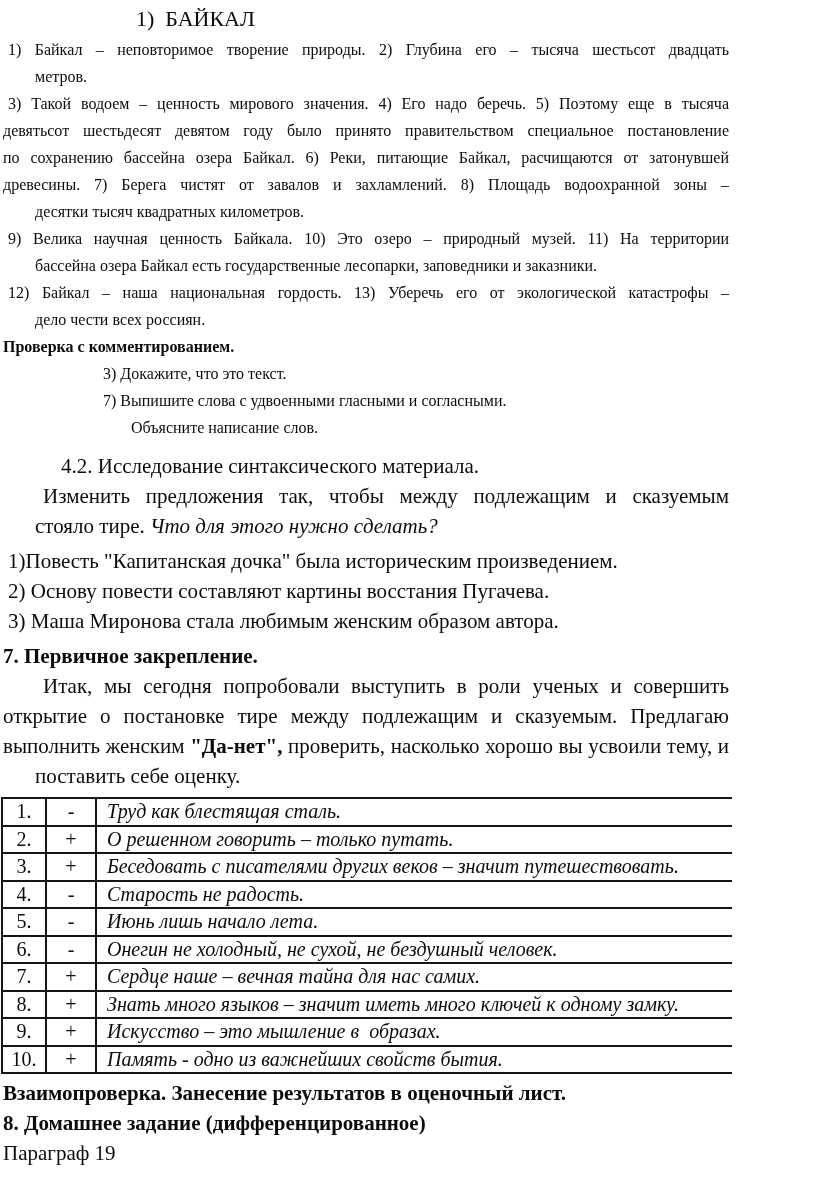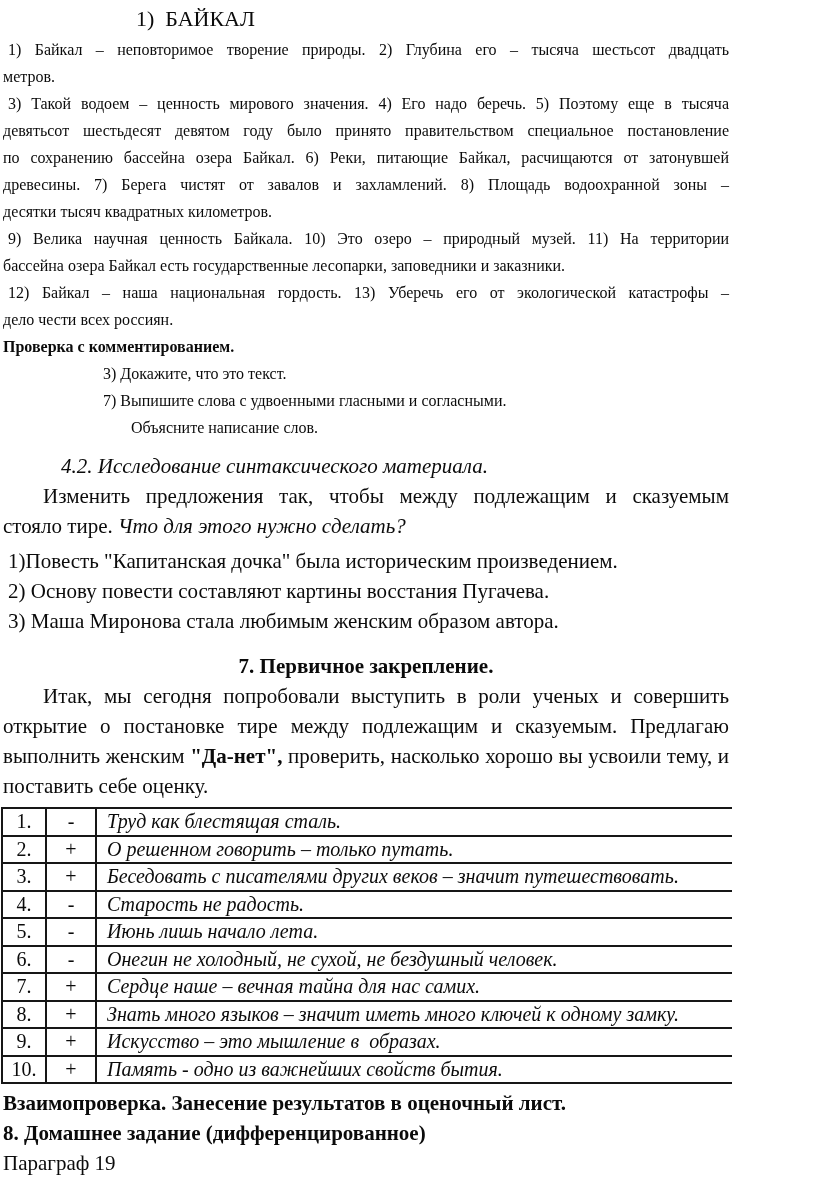--- a/index.html
+++ b/index.html
@@ -16,32 +16,32 @@
   }
   .doc-title {
     font-size: 22px;
     line-height: 28px;
     padding-left: 133px;
     white-space: pre;
     margin-bottom: 3px;
   }
   .sec-top { font-size: 16px; line-height: 27px; }
   .jl { text-align: justify; text-align-last: justify; }
-  .ll { text-align: left; }
+  .ll { text-align: left; margin-left: 32px; }
   .ind { padding-left: 5px; }
   .bold { font-weight: bold; }
   .italic { font-style: italic; }
   .task { padding-left: 100px; }
   .task-cont { padding-left: 128px; }
   .sec-mid { font-size: 21px; line-height: 30px; }
-  .h42 { padding-left: 58px; margin-top: 10px; font-style: italic; }
+  .h42 { padding-left: 58px; margin-top: 10px; }
   .instr-first { padding-left: 40px; text-align: justify; text-align-last: justify; }
   .sent { padding-left: 5px; }
   .sent-group { margin-top: 5px; }
-  .h7 { font-weight: bold; margin-top: 15px; text-align: center; }
+  .h7 { font-weight: bold; margin-top: 5px; }
   .p7-indent { padding-left: 40px; }
   .yesno {
     border-collapse: collapse;
     table-layout: fixed;
     width: 820px;
     margin-left: -2px;
     margin-top: 6px;
     font-size: 20px;
   }
   .yesno td {

